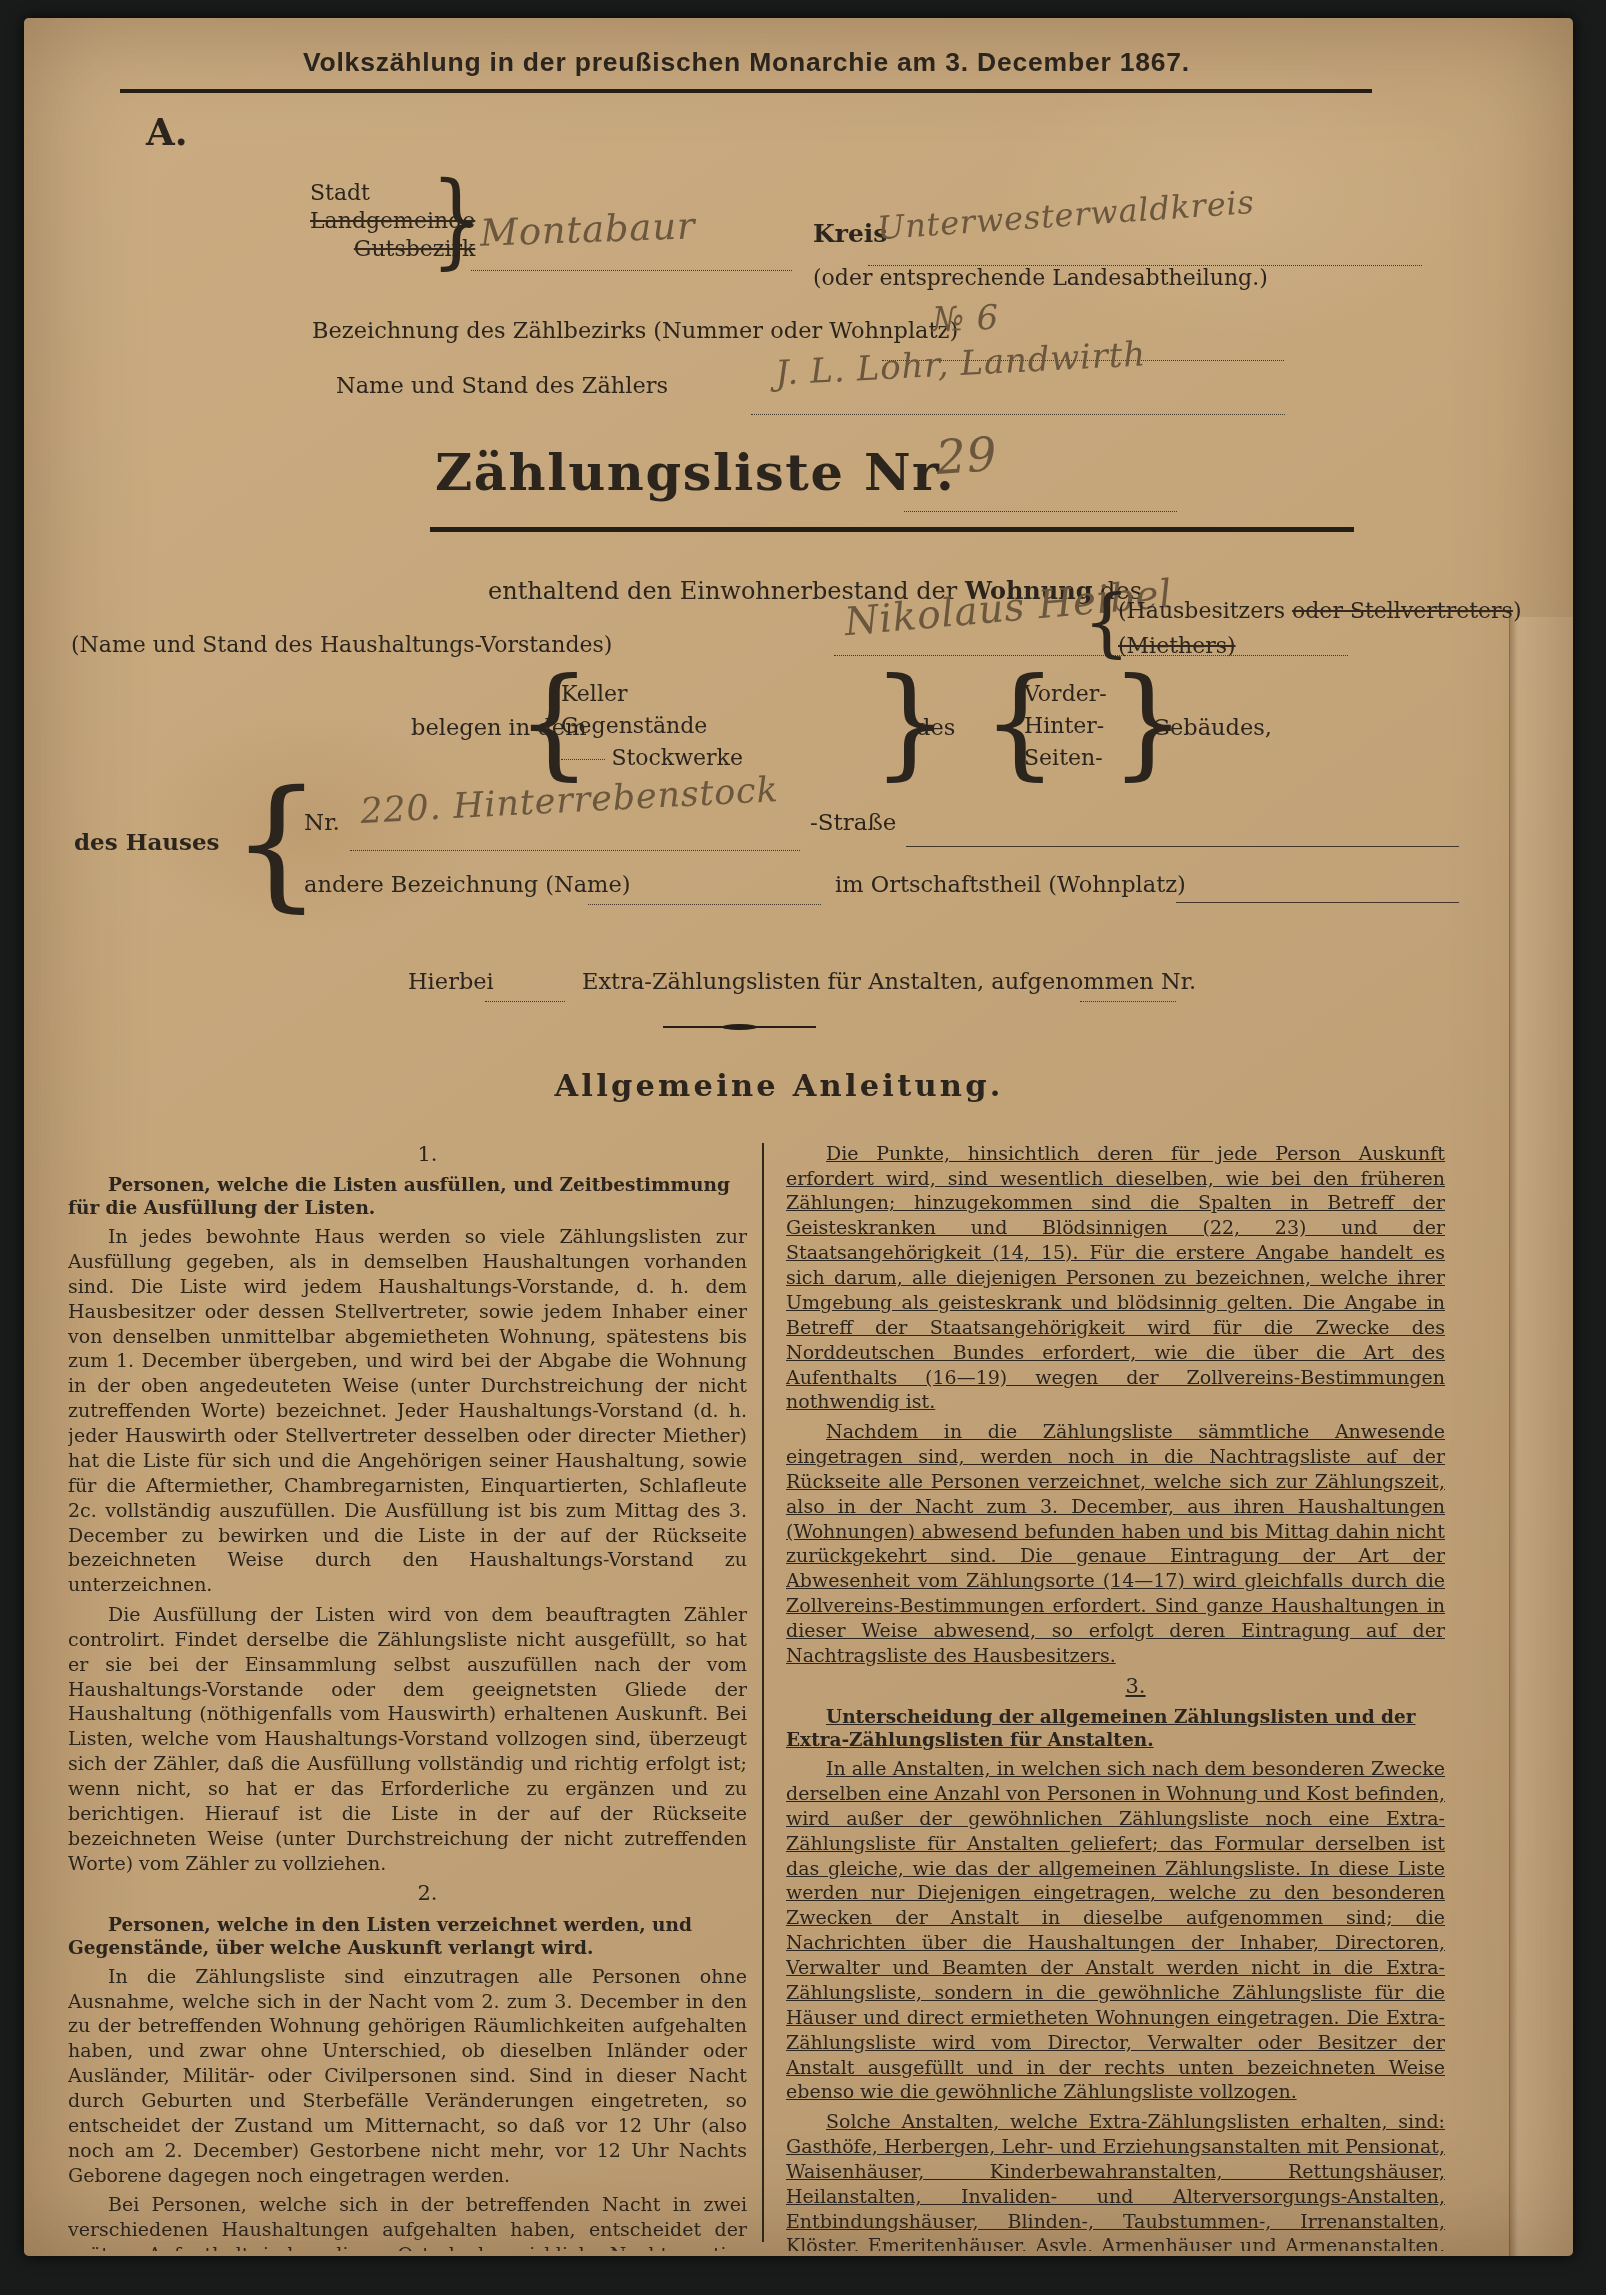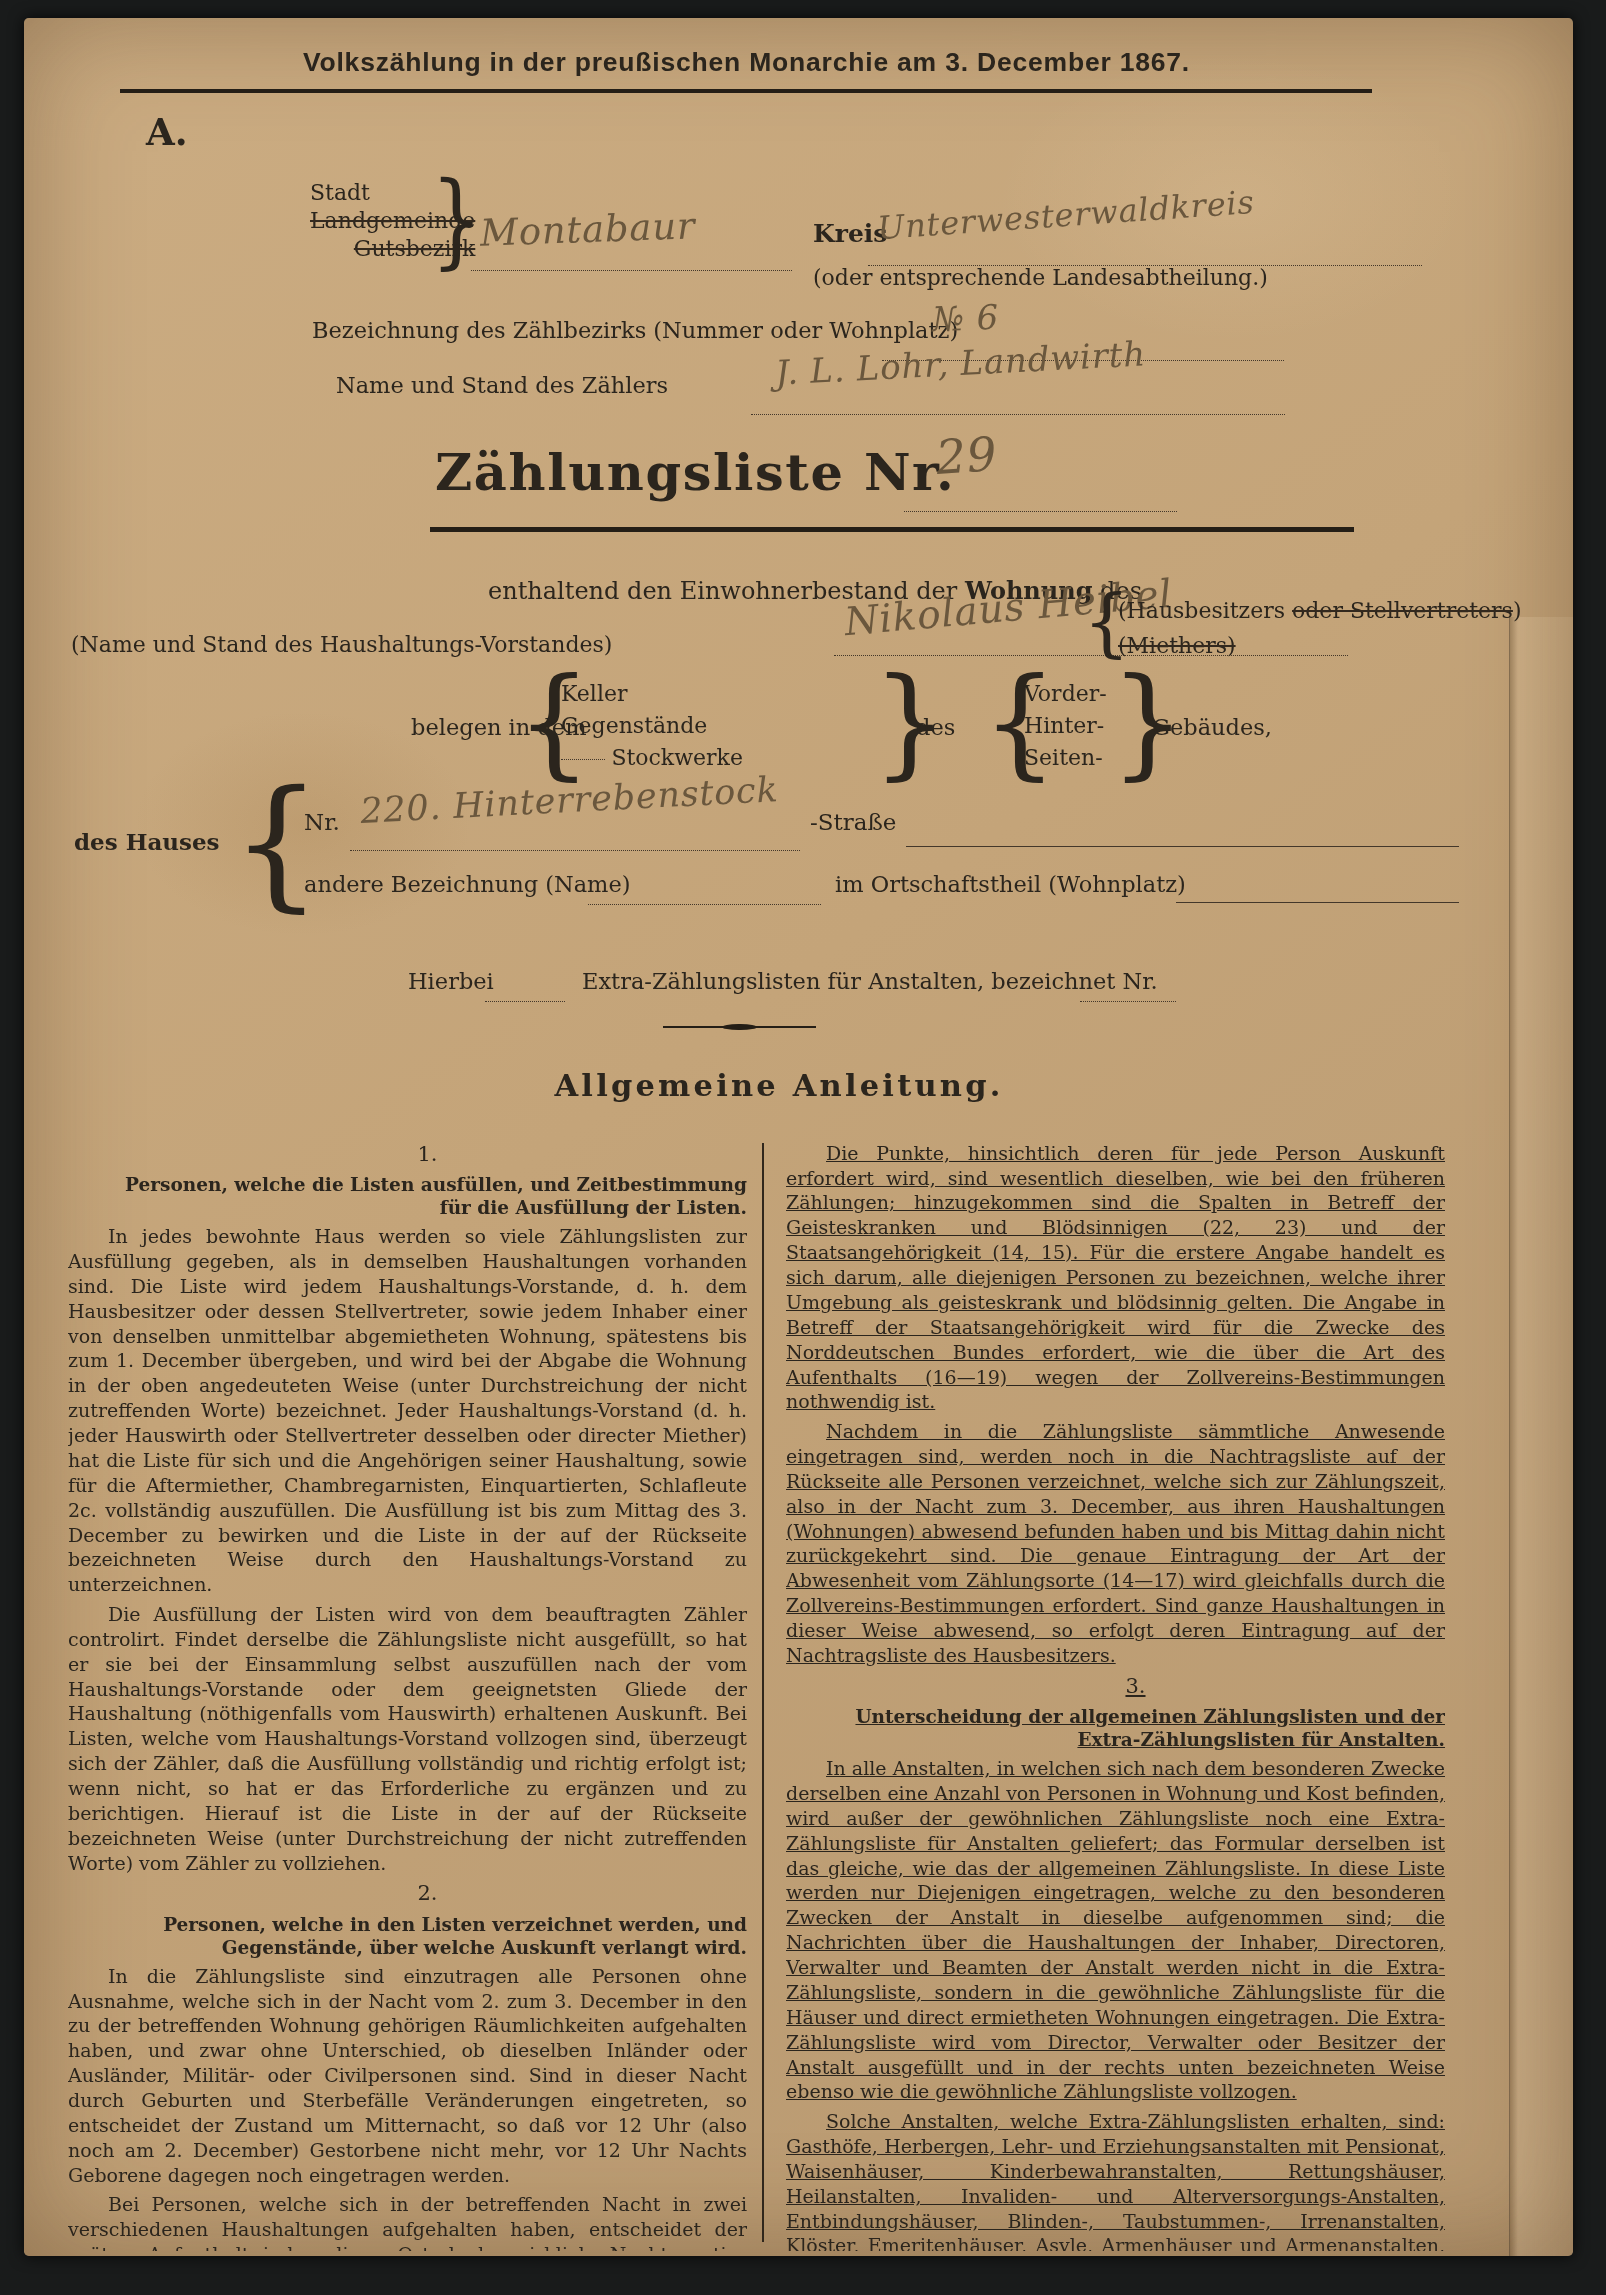--- a/index.html
+++ b/index.html
@@ -113,21 +113,21 @@
   .divider .bar{position:absolute;top:2.4px;left:0;width:100%;height:1.6px;background:#241e16;}
   .divider .diamond{position:absolute;top:0;left:50%;width:35px;height:6.4px;margin-left:-17.7px;background:#241e16;border-radius:50%;}
 
   
   .anleitung-title{top:1049px;left:241px;width:1028px;font-size:30.5px;font-weight:bold;letter-spacing:3.2px;}
   .col{top:1123px;height:1110px;overflow:hidden;font-size:19px;line-height:1.31;text-align:justify;}
   .col1{left:44px;width:679px;}
   .col2{left:762px;width:659px;text-decoration:underline;}
   .col-rule{top:1125px;left:738px;width:2.4px;height:1099px;background:#30271c;}
   .sec-num{text-align:center;font-size:21px;margin:8px 0 3.2px 0;text-indent:0;}
-  .sec-heading{font-weight:bold;text-align:right;font-size:18.5px;line-height:1.25;margin:1.6px 0 6.4px 0;text-indent:0;}
+  .sec-heading{font-weight:bold;text-align:left;font-size:18.5px;line-height:1.25;margin:1.6px 0 6.4px 0;text-indent:0;}
   .col p{margin:0 0 4.8px 0;text-indent:40px;}
 </style>
 </head>
 <body>
 
 <div class="paper">
   <div class="page-under abs"></div>
 
   <div class="abs header-title center fr">Volkszählung in der preußischen Monarchie am 3. December 1867.</div>
   <div class="abs header-rule"></div>
@@ -191,21 +191,21 @@
   <div class="abs dot dot-house"></div>
   <div class="abs street-suffix">-Straße</div>
   <div class="abs solid-line rule-street"></div>
   <div class="abs other-label">andere Bezeichnung (Name)</div>
   <div class="abs dot dot-other"></div>
   <div class="abs place-label">im Ortschaftstheil (Wohnplatz)</div>
   <div class="abs solid-line rule-place"></div>
 
   <div class="abs extra-prefix">Hierbei</div>
   <div class="abs dot dot-extra1"></div>
-  <div class="abs extra-label">Extra-Zählungslisten für Anstalten, bezeichnet Nr.</div>
+  <div class="abs extra-label">Extra-Zählungslisten für Anstalten, aufgenommen Nr.</div>
   <div class="abs dot dot-extra2"></div>
 
   <div class="abs divider">
     <div class="bar"></div>
     <div class="diamond"></div>
   </div>
 
   <div class="abs anleitung-title center">Allgemeine Anleitung.</div>
   <div class="abs col-rule"></div>
 

